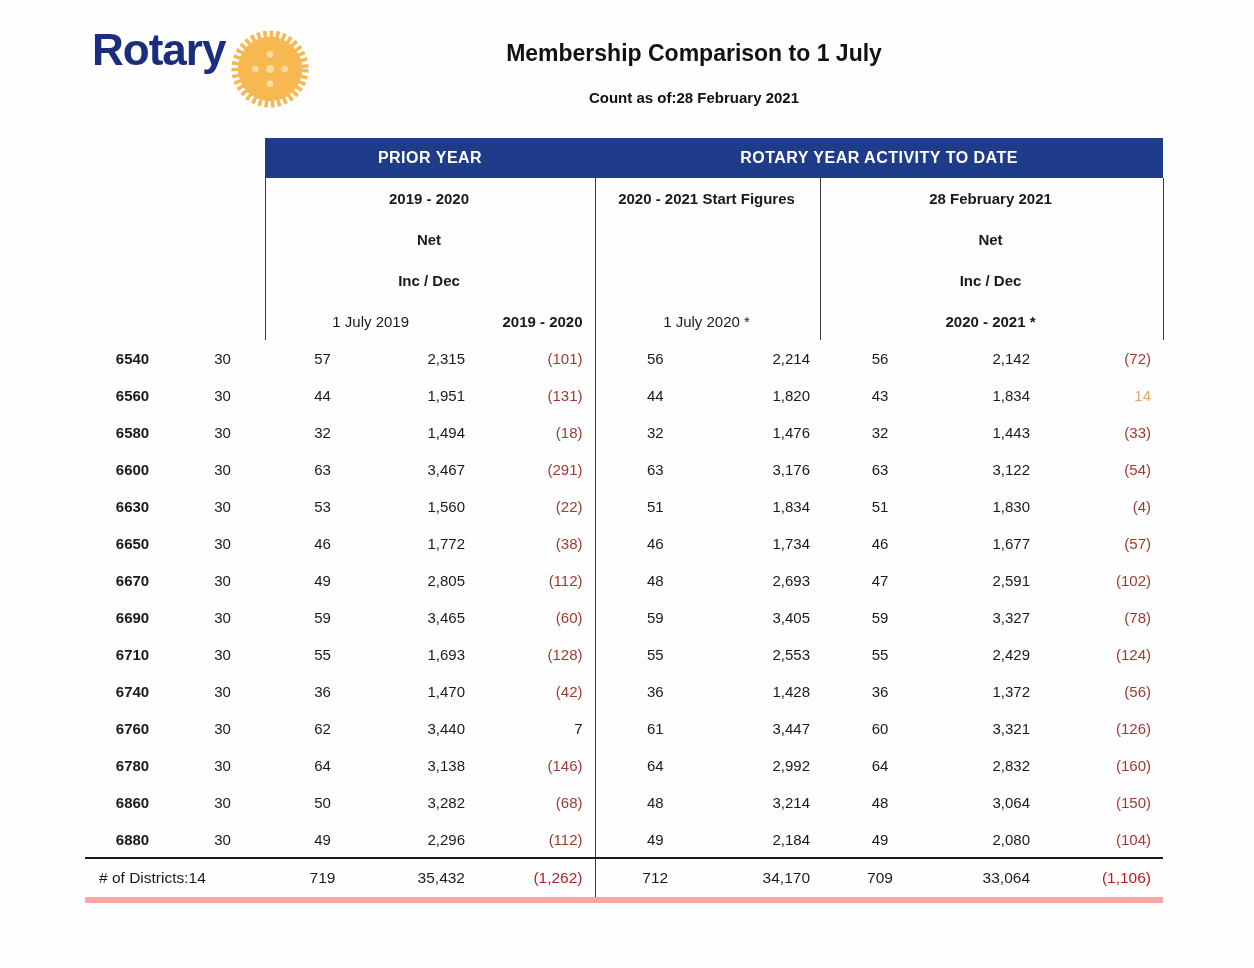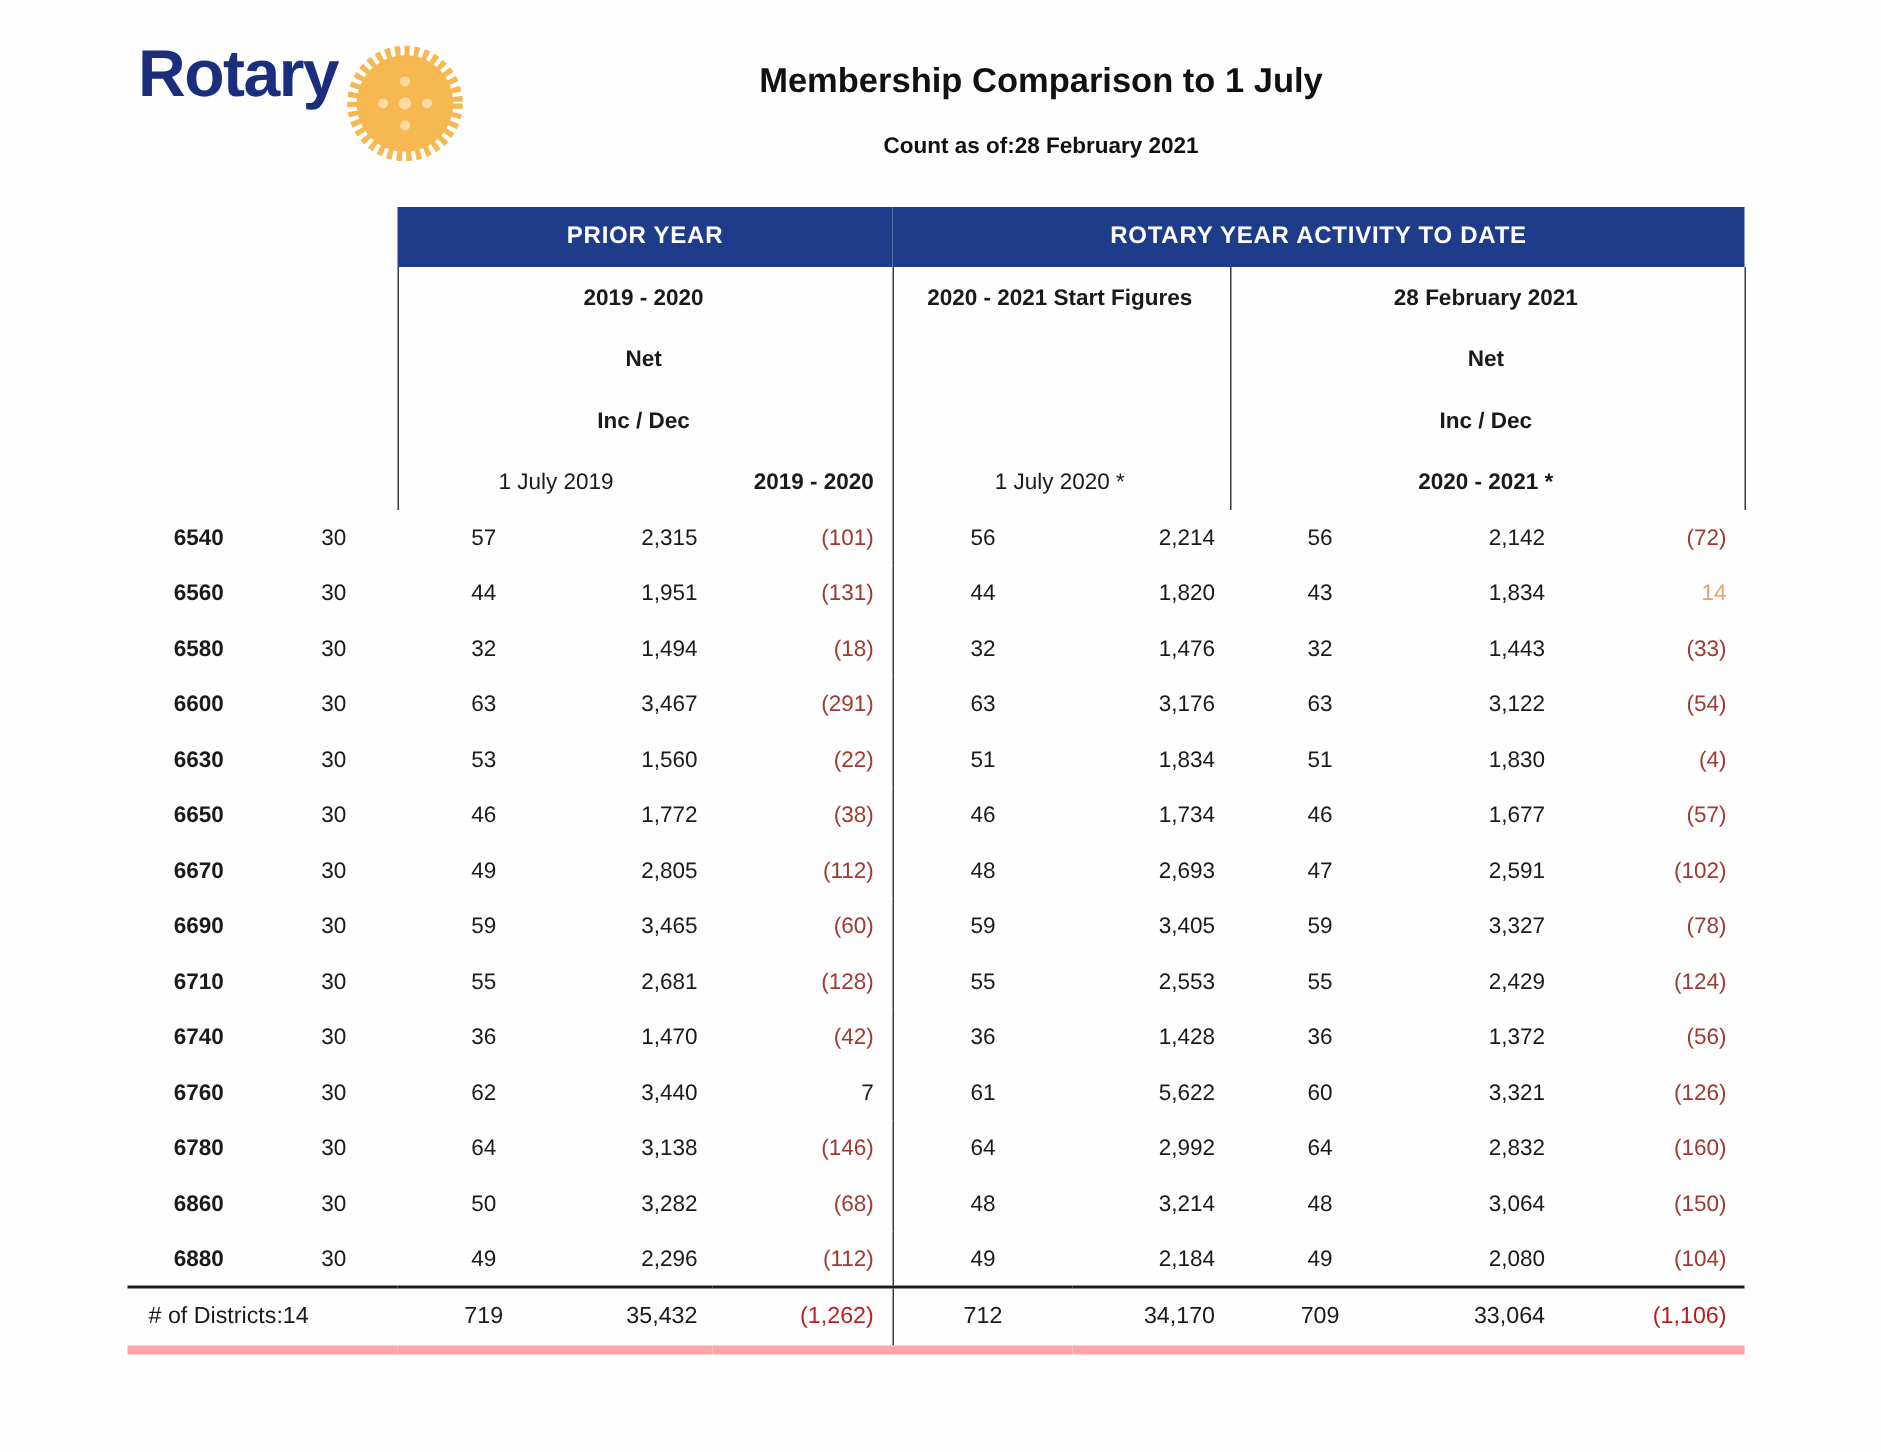--- a/index.html
+++ b/index.html
@@ -225,21 +225,21 @@
         <td class="c-club bl">59</td>
         <td class="c-mem">3,405</td>
         <td class="c-club">59</td>
         <td class="c-mem">3,327</td>
         <td class="c-net neg">(78)</td>
       </tr>
       <tr>
         <td class="c-dist">6710</td>
         <td class="c-zone">30</td>
         <td class="c-club">55</td>
-        <td class="c-mem">2,681</td>
+        <td class="c-mem">1,693</td>
         <td class="c-net neg">(128)</td>
         <td class="c-club bl">55</td>
         <td class="c-mem">2,553</td>
         <td class="c-club">55</td>
         <td class="c-mem">2,429</td>
         <td class="c-net neg">(124)</td>
       </tr>
       <tr>
         <td class="c-dist">6740</td>
         <td class="c-zone">30</td>
@@ -252,21 +252,21 @@
         <td class="c-mem">1,372</td>
         <td class="c-net neg">(56)</td>
       </tr>
       <tr>
         <td class="c-dist">6760</td>
         <td class="c-zone">30</td>
         <td class="c-club">62</td>
         <td class="c-mem">3,440</td>
         <td class="c-net pos">7</td>
         <td class="c-club bl">61</td>
-        <td class="c-mem">5,622</td>
+        <td class="c-mem">3,447</td>
         <td class="c-club">60</td>
         <td class="c-mem">3,321</td>
         <td class="c-net neg">(126)</td>
       </tr>
       <tr>
         <td class="c-dist">6780</td>
         <td class="c-zone">30</td>
         <td class="c-club">64</td>
         <td class="c-mem">3,138</td>
         <td class="c-net neg">(146)</td>

